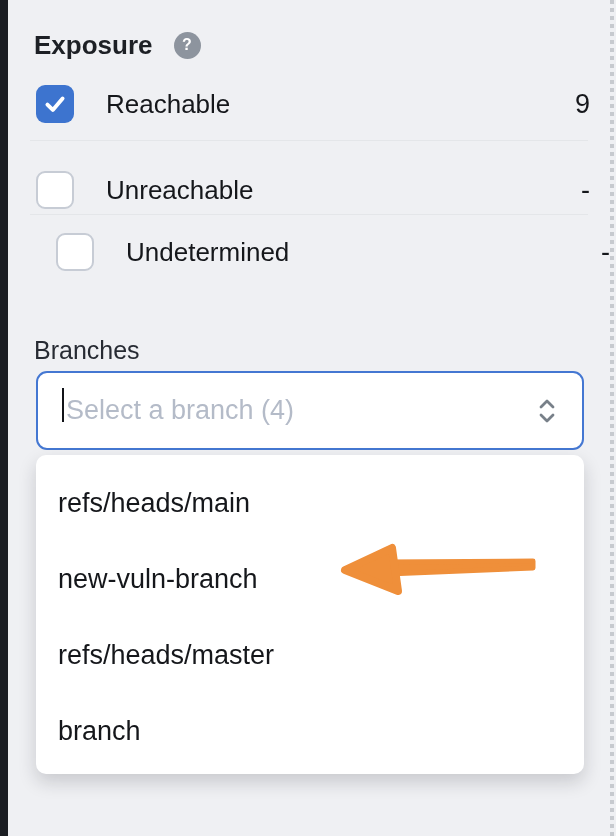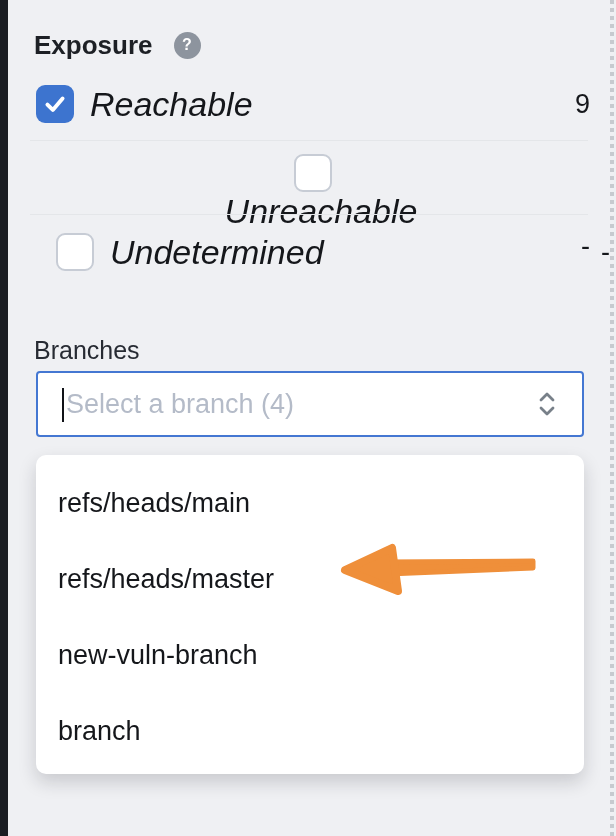--- a/index.html
+++ b/index.html
@@ -13,34 +13,34 @@
   
   .gutter{position:absolute;left:610px;top:0;bottom:0;width:4px;
     background:repeating-linear-gradient(to bottom,#c7cacf 0 4px,transparent 4px 8px);}
   
   .exposure-head{position:absolute;left:34px;top:30px;height:30px;display:flex;align-items:center;gap:21px;}
   .exposure-title{font-size:26px;font-weight:600;color:#1d2025;}
   .help-badge{width:27px;height:27px;border-radius:50%;background:#8d949e;color:#ffffff;
     font-size:16px;font-weight:700;display:flex;align-items:center;justify-content:center;}
   
   .filter-row{position:absolute;left:36px;width:554px;height:38px;display:flex;align-items:center;}
-  .row-1{top:85px;} .row-2{top:154px;flex-direction:column;} .row-3{top:233px;padding-left:20px;}
+  .row-1{top:85px;} .row-2{top:171px;} .row-3{top:233px;padding-left:20px;}
   .low-row{top:760px;z-index:1;}
   .checkbox{width:38px;height:38px;border-radius:9px;box-sizing:border-box;flex:0 0 auto;}
   .checkbox.unchecked{background:#ffffff;border:2px solid #c7ccd5;}
   .checkbox.checked{background:#3d74cf;display:flex;align-items:center;justify-content:center;}
   .checkbox.checked svg{width:26px;height:26px;}
-  .row-label{margin-left:16px;font-size:34px;color:#15171b;font-style:italic;}
+  .row-label{margin-left:32px;font-size:26px;color:#15171b;}
   .row-count{margin-left:auto;font-size:27px;color:#15171b;}
   .divider{position:absolute;left:30px;width:558px;height:1px;background:#e4e6e9;}
   .div-1{top:140px;} .div-2{top:214px;}
   
   .branches-title{position:absolute;left:34px;top:336px;font-size:25px;font-weight:500;color:#272b33;}
-  .branch-select{position:absolute;left:36px;top:371px;width:548px;height:66px;box-sizing:border-box;
-    background:#ffffff;border:2px solid #4477d2;border-radius:4px;}
+  .branch-select{position:absolute;left:36px;top:371px;width:548px;height:79px;box-sizing:border-box;
+    background:#ffffff;border:2px solid #4477d2;border-radius:11px;}
   .branch-input{position:absolute;left:28px;top:2px;right:70px;bottom:2px;border:none;outline:none;
     font-family:"Liberation Sans",sans-serif;font-size:27px;color:#15171b;background:transparent;padding:0;}
   .branch-input::placeholder{color:#b4bbc8;opacity:1;}
   .text-cursor{position:absolute;left:24px;top:15px;width:2px;height:34px;background:#111318;}
   .select-chevrons{position:absolute;right:24px;top:50%;transform:translateY(-50%);width:22px;height:30px;
     display:flex;align-items:center;justify-content:center;}
   
   .dropdown{position:absolute;left:36px;top:455px;width:548px;height:319px;box-sizing:border-box;
     background:#ffffff;border-radius:10px;box-shadow:0 8px 18px rgba(25,30,40,0.18);
     padding:10px 0 0 0;z-index:2;overflow:hidden;}
@@ -93,22 +93,22 @@
       <svg viewBox="0 0 20 28" width="20" height="28">
         <polyline points="4,10 10,4 16,10" fill="none" stroke="#788089" stroke-width="2.8" stroke-linecap="round" stroke-linejoin="round"></polyline>
         <polyline points="4,18 10,24 16,18" fill="none" stroke="#788089" stroke-width="2.8" stroke-linecap="round" stroke-linejoin="round"></polyline>
       </svg>
     </span>
   </div>
 
 
   <div class="dropdown">
     <div class="option">refs/heads/main</div>
+    <div class="option">new-vuln-branch</div>
     <div class="option">refs/heads/master</div>
-    <div class="option">new-vuln-branch</div>
     <div class="option">branch</div>
   </div>
 
   <div class="arrow-wrap">
     <svg viewBox="0 0 200 56" width="200" height="56">
       <polygon points="46,22 195,21 195,28 50,34" fill="#ef8f3a" stroke="#ef8f3a" stroke-width="5" stroke-linejoin="round"></polygon>
       <polygon points="7,30 54,8 60,51" fill="#ef8f3a" stroke="#ef8f3a" stroke-width="8" stroke-linejoin="round"></polygon>
     </svg>
   </div>
 </div>

